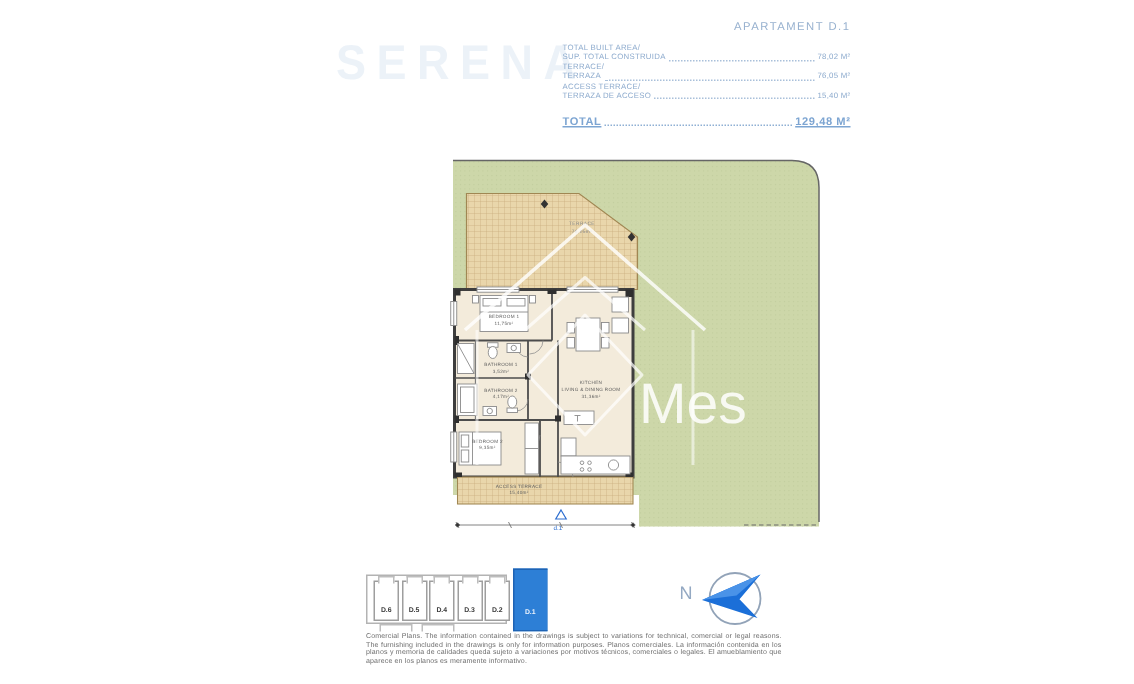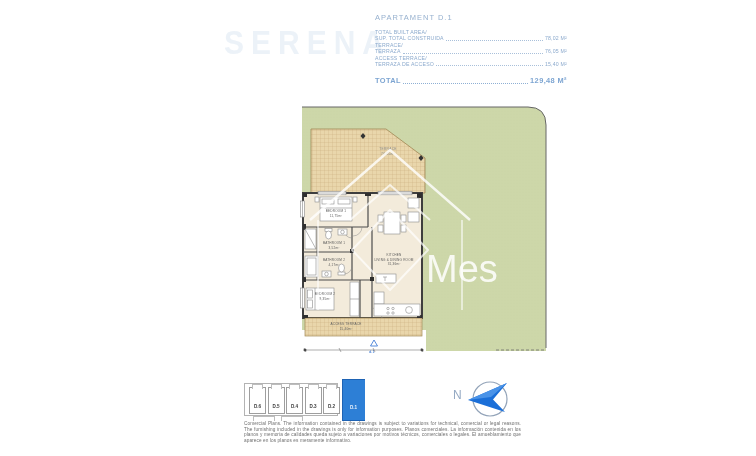--- a/index.html
+++ b/index.html
@@ -6,27 +6,27 @@
   body{width:756px;height:456px;background:#ffffff;position:relative;overflow:hidden;
        font-family:"Liberation Sans",sans-serif;}
   #page{position:absolute;inset:0;}
 
   
   .brand-wm{position:absolute;left:224px;top:26px;font-size:30px;font-weight:bold;
     letter-spacing:7px;color:rgba(170,198,221,0.22);transform:scaleY(1.08);}
 
   
   .header{position:absolute;left:375px;top:13px;width:192px;color:#8caacd;}
-  .header .title{font-size:7.5px;letter-spacing:1px;color:#97b1cf;margin-bottom:7px;}
+  .header .title{font-size:7.5px;letter-spacing:1px;color:#97b1cf;margin-bottom:7px;text-align:right;}
   .hrow{font-size:5.2px;line-height:6.4px;letter-spacing:.2px;}
   .leader{display:flex;align-items:flex-end;}
   .leader .lbl{white-space:nowrap;}
   .leader .dots{flex:1;border-bottom:1px dotted #a9c0da;margin:0 2px 1px 2px;}
   .leader .val{white-space:nowrap;}
-  .total-row{margin-top:9px;font-size:7.4px;font-weight:bold;letter-spacing:.4px;color:#7da5d2;}
+  .total-row{margin-top:9px;font-size:7.4px;font-weight:bold;letter-spacing:.4px;color:#7da5d2;text-decoration:underline;}
   .total-row .dots{border-bottom:1px dotted #8fb0d4;}
 
   
   .plan{position:absolute;left:288px;top:98px;width:270px;height:265px;}
 
   
   .keyplan{position:absolute;left:243px;top:375px;width:122px;height:46px;overflow:hidden;}
   .kp-outline{position:absolute;left:1px;top:8px;width:92px;height:31px;border:1px solid #b3b3b3;}
   .kp-cells{position:absolute;left:6px;top:12px;display:flex;}
   .kp-cell{width:15px;height:25px;border:1px solid #9e9e9e;background:#fff;margin-right:1.5px;

